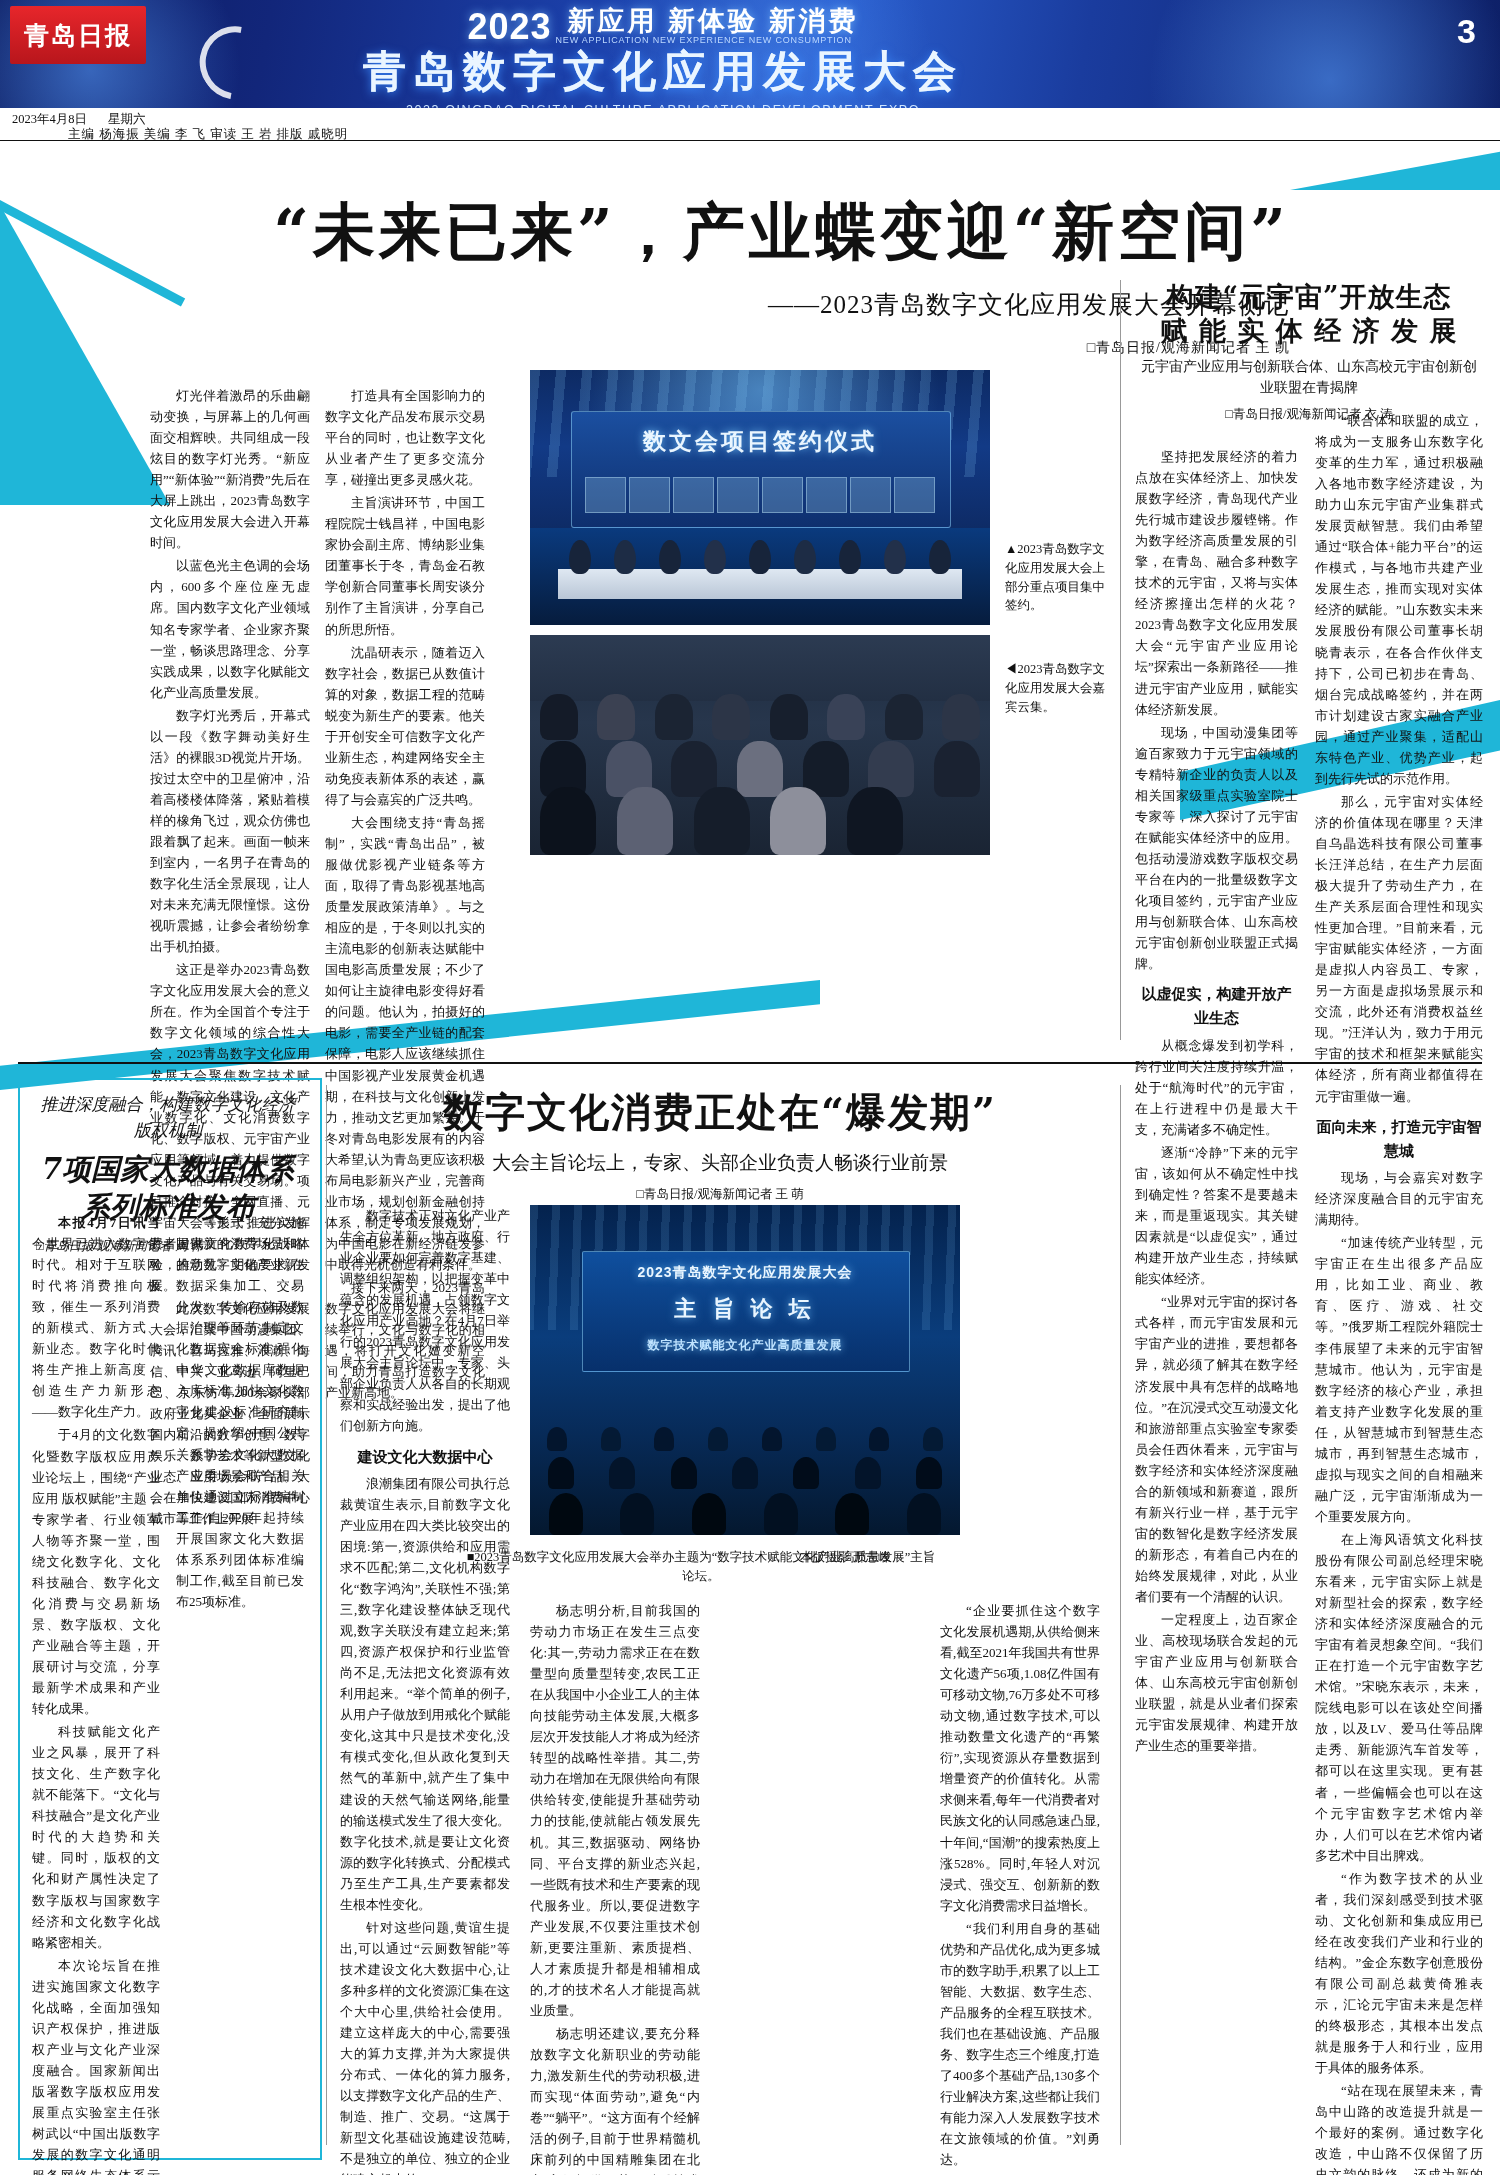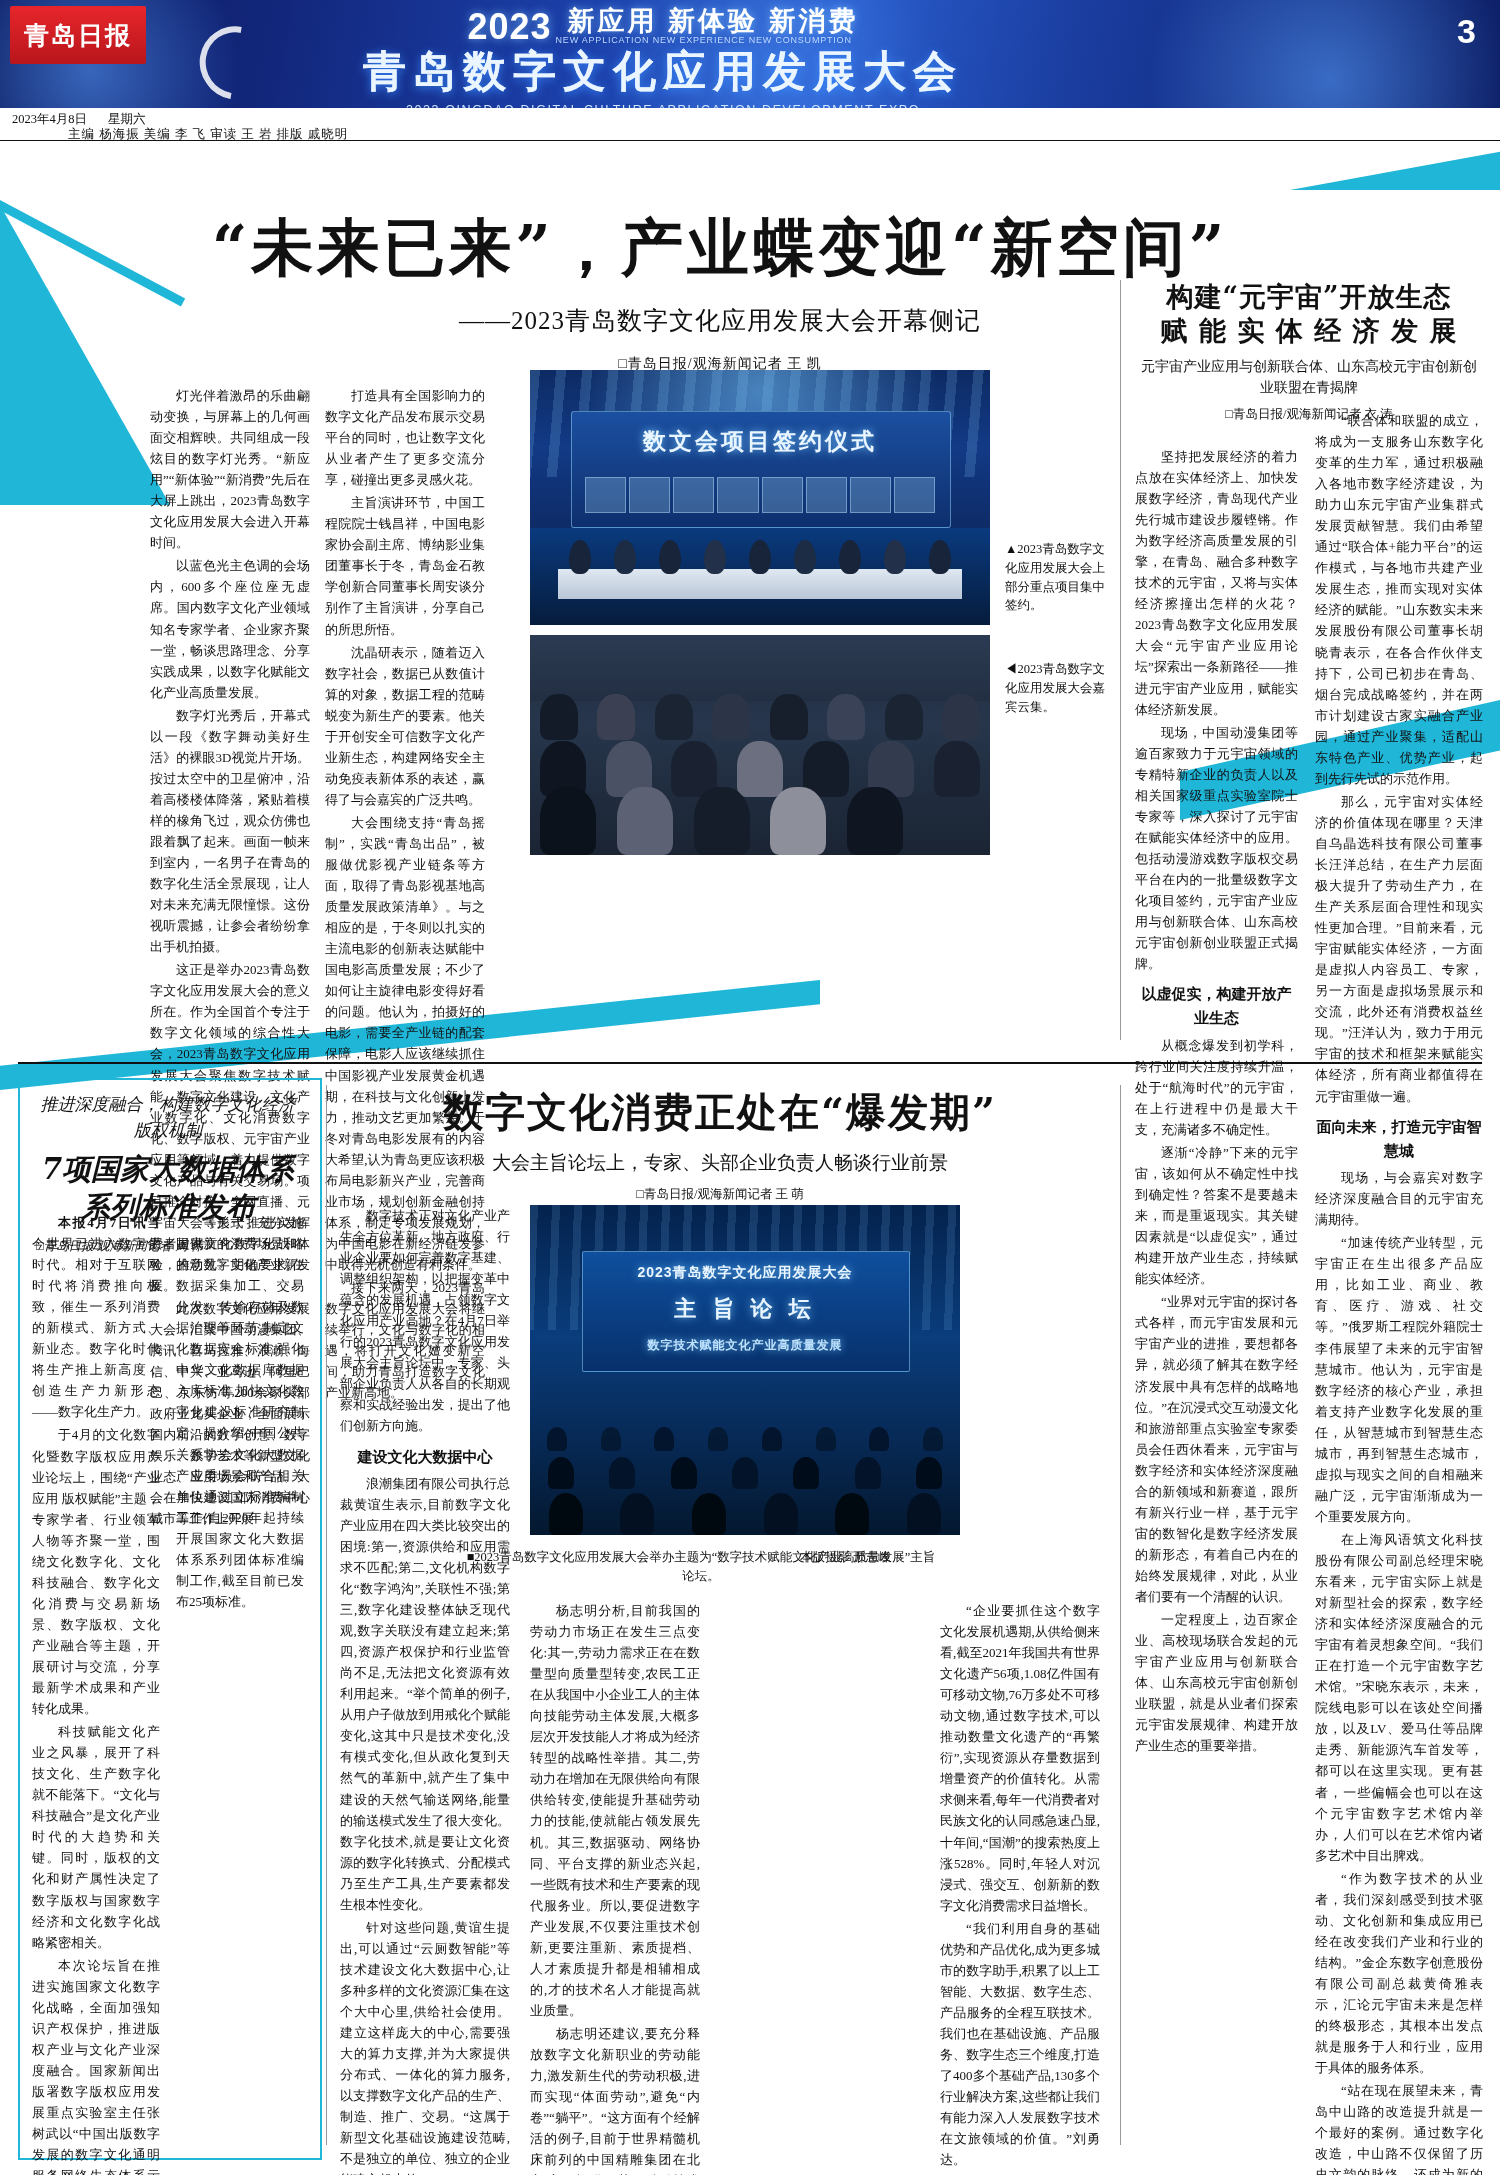--- a/index.html
+++ b/index.html
@@ -74,21 +74,21 @@
     border-bottom:1.5px solid #111;font-size:12.5px;color:#111;
   }
   .infobar .date{position:absolute;left:12px;top:3px;font-size:12.5px;}
   .infobar .staff{position:absolute;left:68px;top:18px;font-size:12.5px;letter-spacing:1px;}
   
   .diag{
     position:absolute;background:#1fb6d8;pointer-events:none;
   }
   
   .headline{
-    position:absolute;left:150px;top:206px;width:1140px;text-align:center;
+    position:absolute;left:150px;top:190px;width:1140px;text-align:right;
   }
   .headline h1{
     margin:0;font-family:"DejaVu Serif", serif;font-weight:700;
     font-size:62px;letter-spacing:4px;color:#111;
   }
   .headline h2{
     margin:14px 0 0 0;font-family:"Liberation Serif", serif;font-weight:400;
     font-size:25px;letter-spacing:1px;color:#111;
   }
   .headline .byline{

